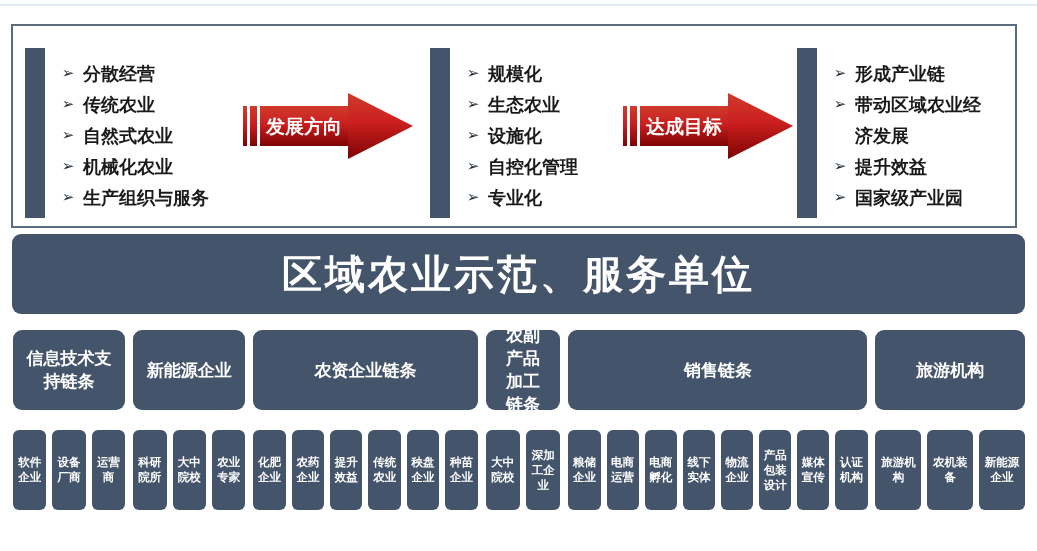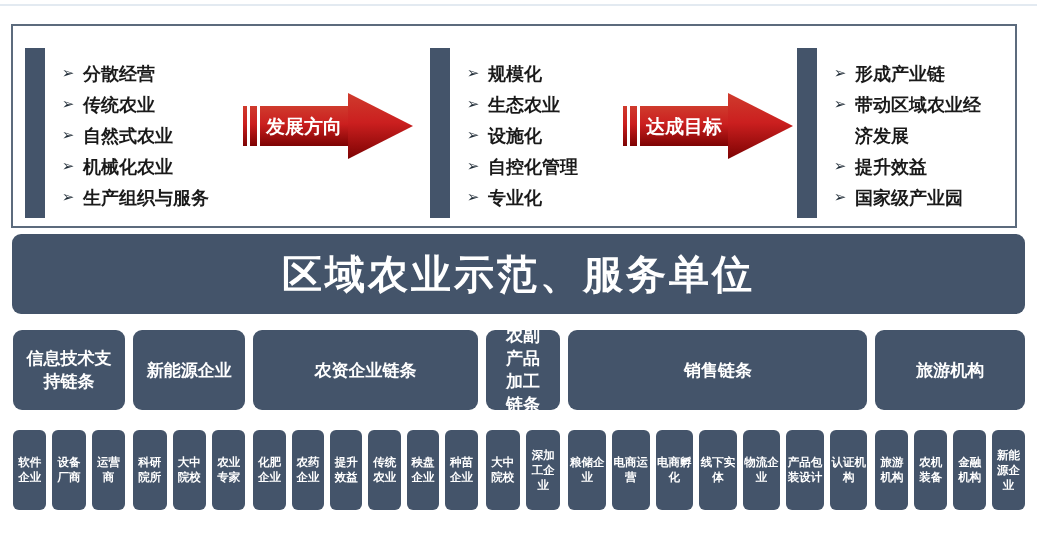--- a/index.html
+++ b/index.html
@@ -219,28 +219,28 @@
 
     <div class="group" style="flex:8 1 0;">
       <div class="cat">销售链条</div>
       <div class="boxes">
         <div class="sbox">粮储企业</div>
         <div class="sbox">电商运营</div>
         <div class="sbox">电商孵化</div>
         <div class="sbox">线下实体</div>
         <div class="sbox">物流企业</div>
         <div class="sbox">产品包装设计</div>
+        <div class="sbox">媒体宣传</div>
         <div class="sbox">认证机构</div>
       </div>
     </div>
 
     <div class="group" style="flex:4 1 0;">
       <div class="cat">旅游机构</div>
       <div class="boxes">
         <div class="sbox">旅游机构</div>
         <div class="sbox">农机装备</div>
-        <div class="sbox">金融机构</div>
         <div class="sbox">新能源企业</div>
       </div>
     </div>
 
   </div>
 </div>
 
 </body></html>

